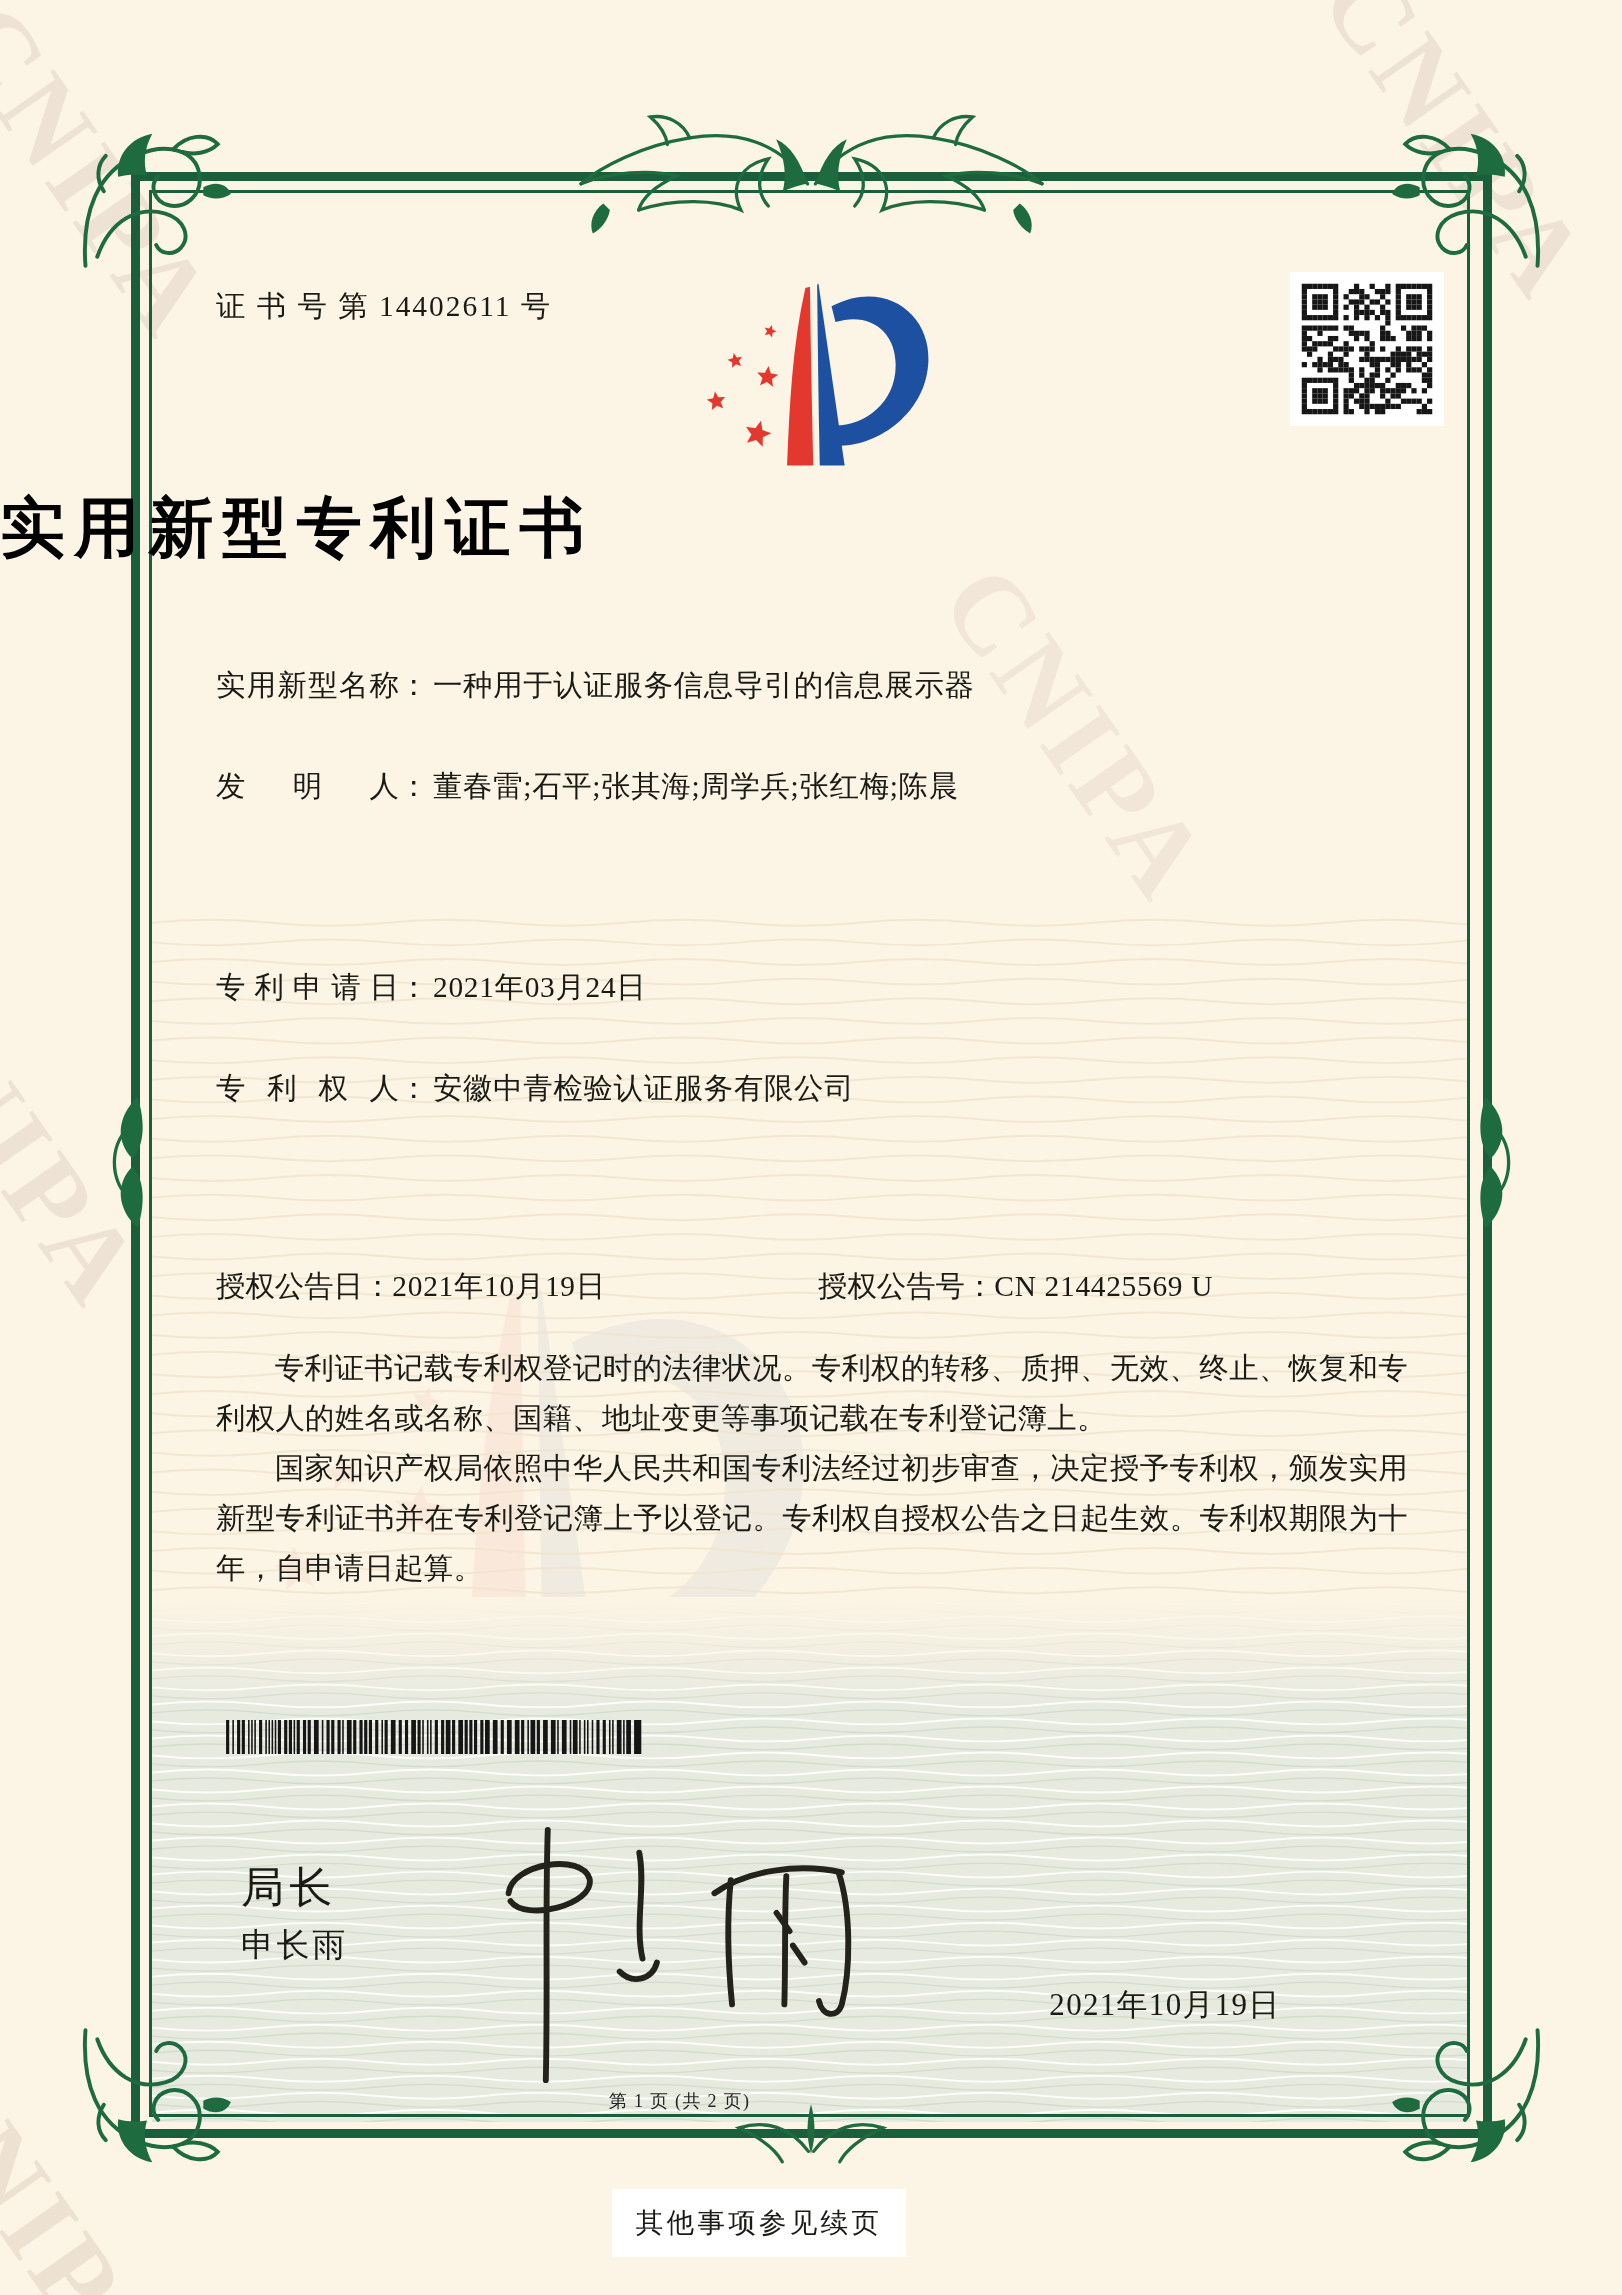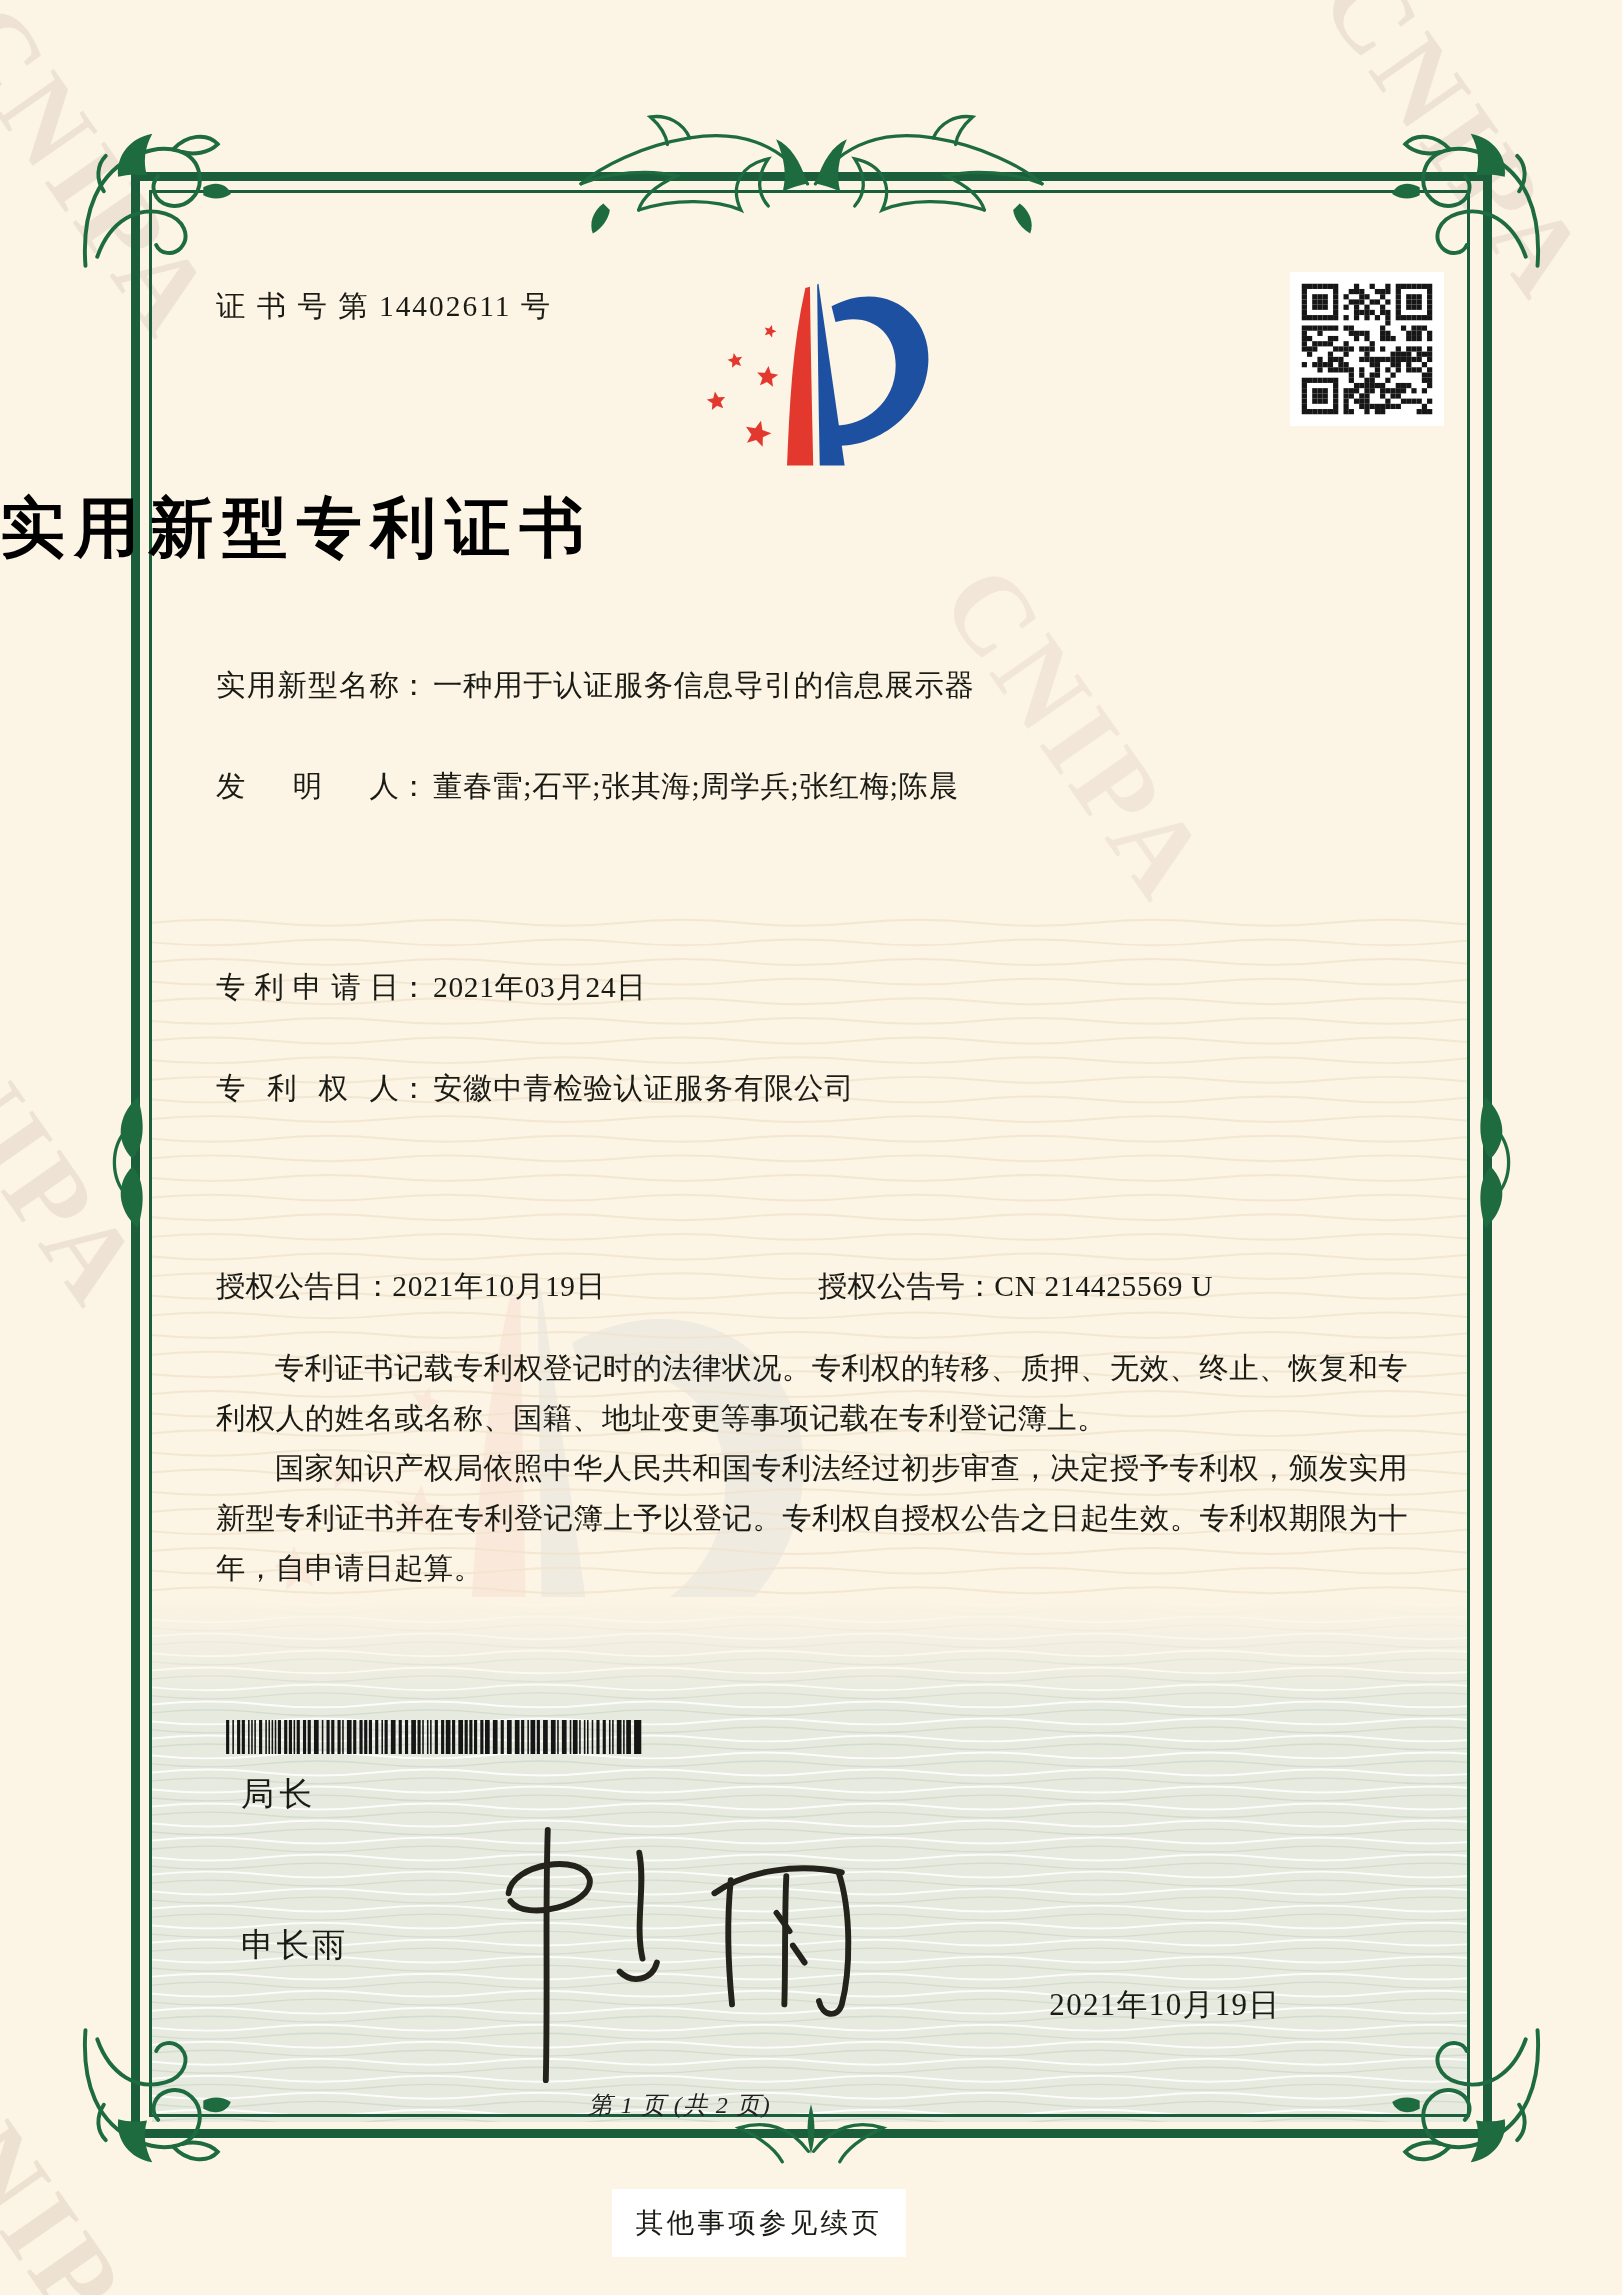--- a/index.html
+++ b/index.html
@@ -46,25 +46,25 @@
          letter-spacing:9.2px;color:#000;}
   .frow{position:absolute;left:216px;width:1230px;font-size:29.4px;white-space:nowrap;}
   .flabel{display:inline-block;width:183px;text-align:justify;text-align-last:justify;vertical-align:top;}
   .fcolon{display:inline-block;width:34px;}
   .fvalue{letter-spacing:0.7px;}
   #grant-2{position:absolute;left:602px;top:0;}
   .para-wrap{position:absolute;left:216px;top:1343px;width:1192px;font-size:29.4px;
       line-height:50px;text-align:justify;letter-spacing:0.3px;}
   .para-wrap p{margin:0;text-indent:2em;}
   #barcode-box{left:226px;top:1720px;width:416px;height:34px;}
-  #signer-title{left:241px;top:1772px;font-size:33px;letter-spacing:5.2px;}
+  #signer-title{left:241px;top:1859px;font-size:43px;letter-spacing:5.2px;}
   #signer-name{left:241px;top:1923px;font-size:33px;letter-spacing:2.6px;}
   #signature{left:484px;top:1807px;width:419px;height:281px;}
   #date{left:982px;top:1984px;width:366px;text-align:center;font-size:31px;letter-spacing:1.3px;}
-  #page-no{left:0;top:2089px;width:1359px;text-align:center;font-size:24px;letter-spacing:1.3px;color:#222;font-style:italic;}
+  #page-no{left:0;top:2089px;width:1359px;text-align:center;font-size:18px;letter-spacing:1.3px;color:#222;}
   #footer-box{left:612px;top:2189px;width:294px;height:68px;background:#fff;
       text-align:center;line-height:68px;font-size:27.5px;letter-spacing:3.3px;}
 </style>
 </head>
 <body>
 
 <div id="cert">
 
   <svg width="0" height="0" style="position:absolute" aria-hidden="true">
     <defs>

